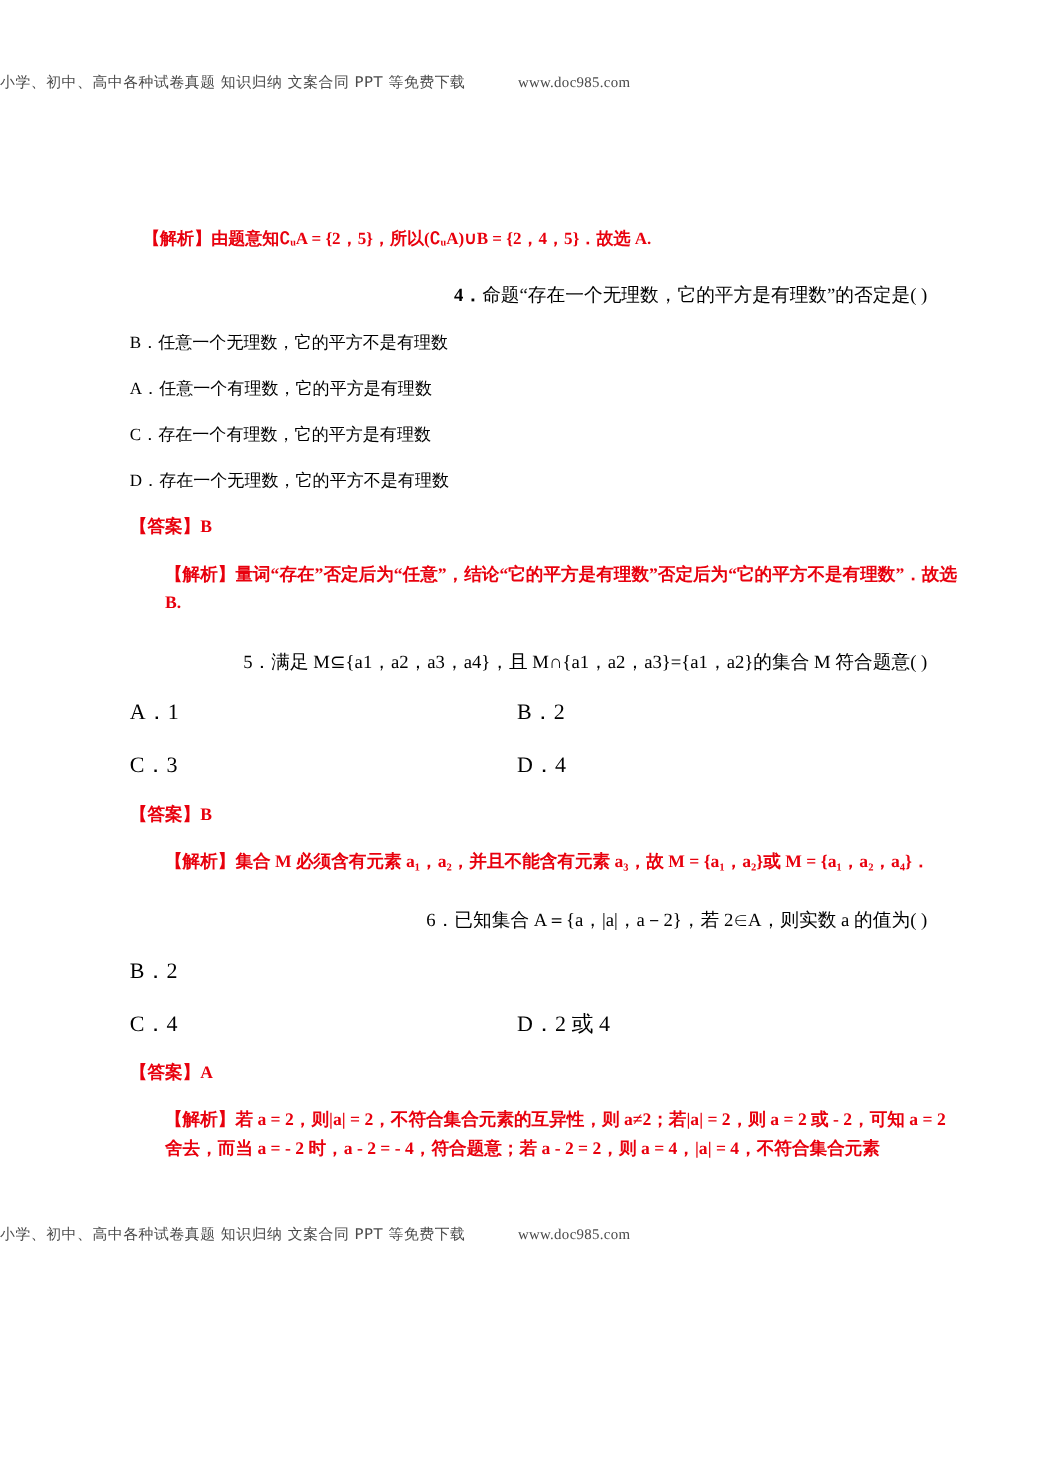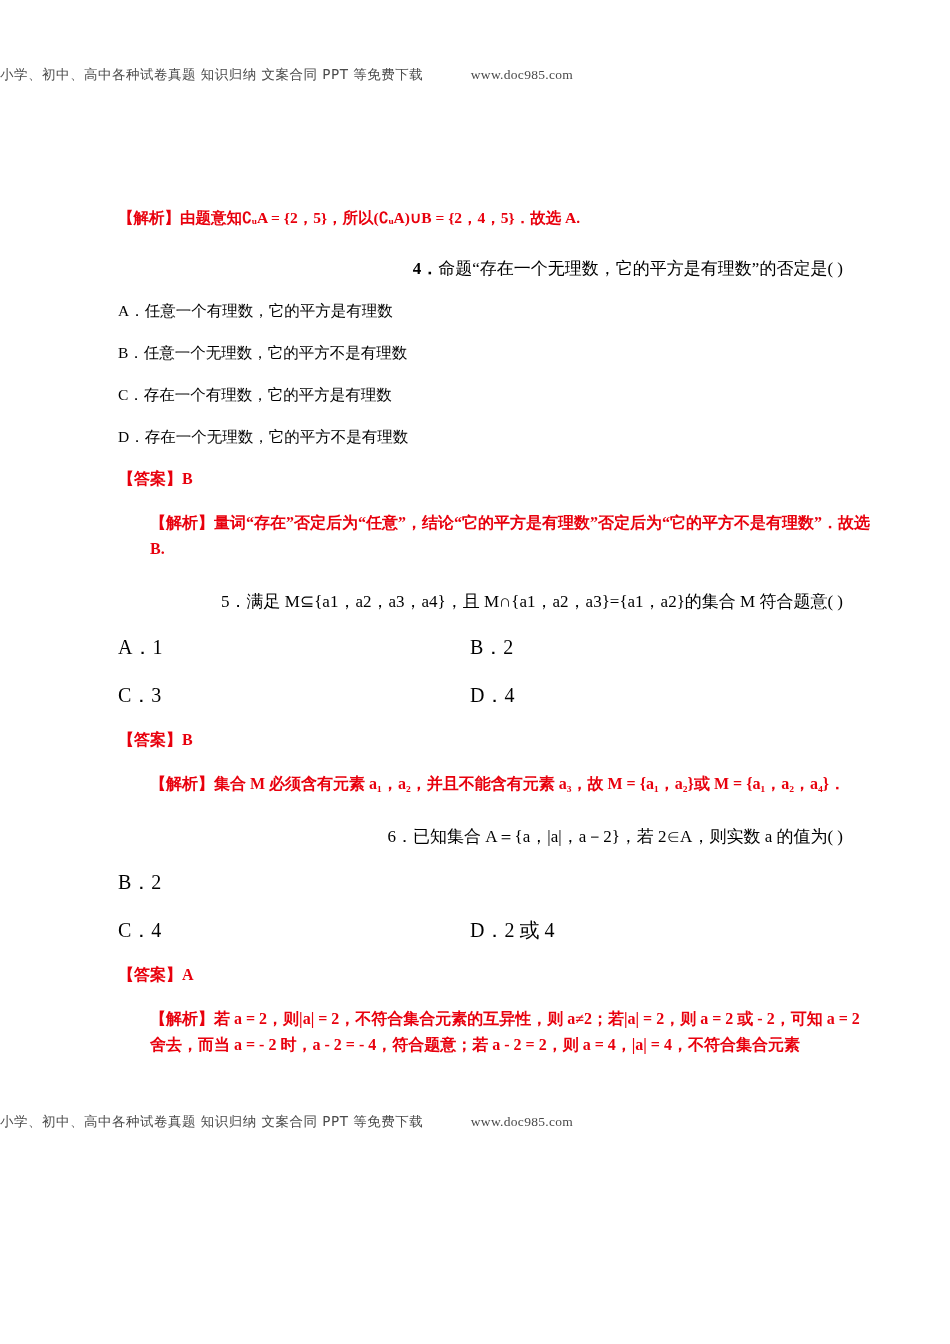--- a/index.html
+++ b/index.html
@@ -40,21 +40,21 @@
   }
   .content {
     position: absolute;
     left: 118px;
     top: 206px;
     width: 725px;
   }
   .line {
     font-size: 15.5px;
     line-height: 1.5;
-    margin: 0 0 0 0;
+    margin: 0 0 0 12px;
     white-space: nowrap;
   }
   .red {
     color: #e8000d;
     font-weight: bold;
   }
   .qline {
     margin-top: 28px;
     font-size: 17px;
     text-align: right;
@@ -97,22 +97,22 @@
     <span class="site">www.doc985.com</span>
   </div>
 
   <div class="content">
 
     <div class="line red">【解析】由题意知∁ᵤA = {2，5}，所以(∁ᵤA)∪B = {2，4，5}．故选 A.</div>
 
     <div class="qline">
       <span class="bold">4．</span><span>命题“存在一个无理数，它的平方是有理数”的否定是(          )</span>
     </div>
+    <div class="single-opt">B．任意一个无理数，它的平方不是有理数</div>
     <div class="single-opt">A．任意一个有理数，它的平方是有理数</div>
-    <div class="single-opt">B．任意一个无理数，它的平方不是有理数</div>
     <div class="single-opt">C．存在一个有理数，它的平方是有理数</div>
     <div class="single-opt">D．存在一个无理数，它的平方不是有理数</div>
     <div class="ans red">【答案】B</div>
     <div class="sol red sol-wrap">【解析】量词“存在”否定后为“任意”，结论“它的平方是有理数”否定后为“它的平方不是有理数”．故选 B.</div>
 
     <div class="qline">
       <span>5．</span><span>满足 M⊆{a1，a2，a3，a4}，且 M∩{a1，a2，a3}={a1，a2}的集合 M 符合题意(          )</span>
     </div>
     <div class="opt-row">
       <div class="opt-col">A．1</div>

